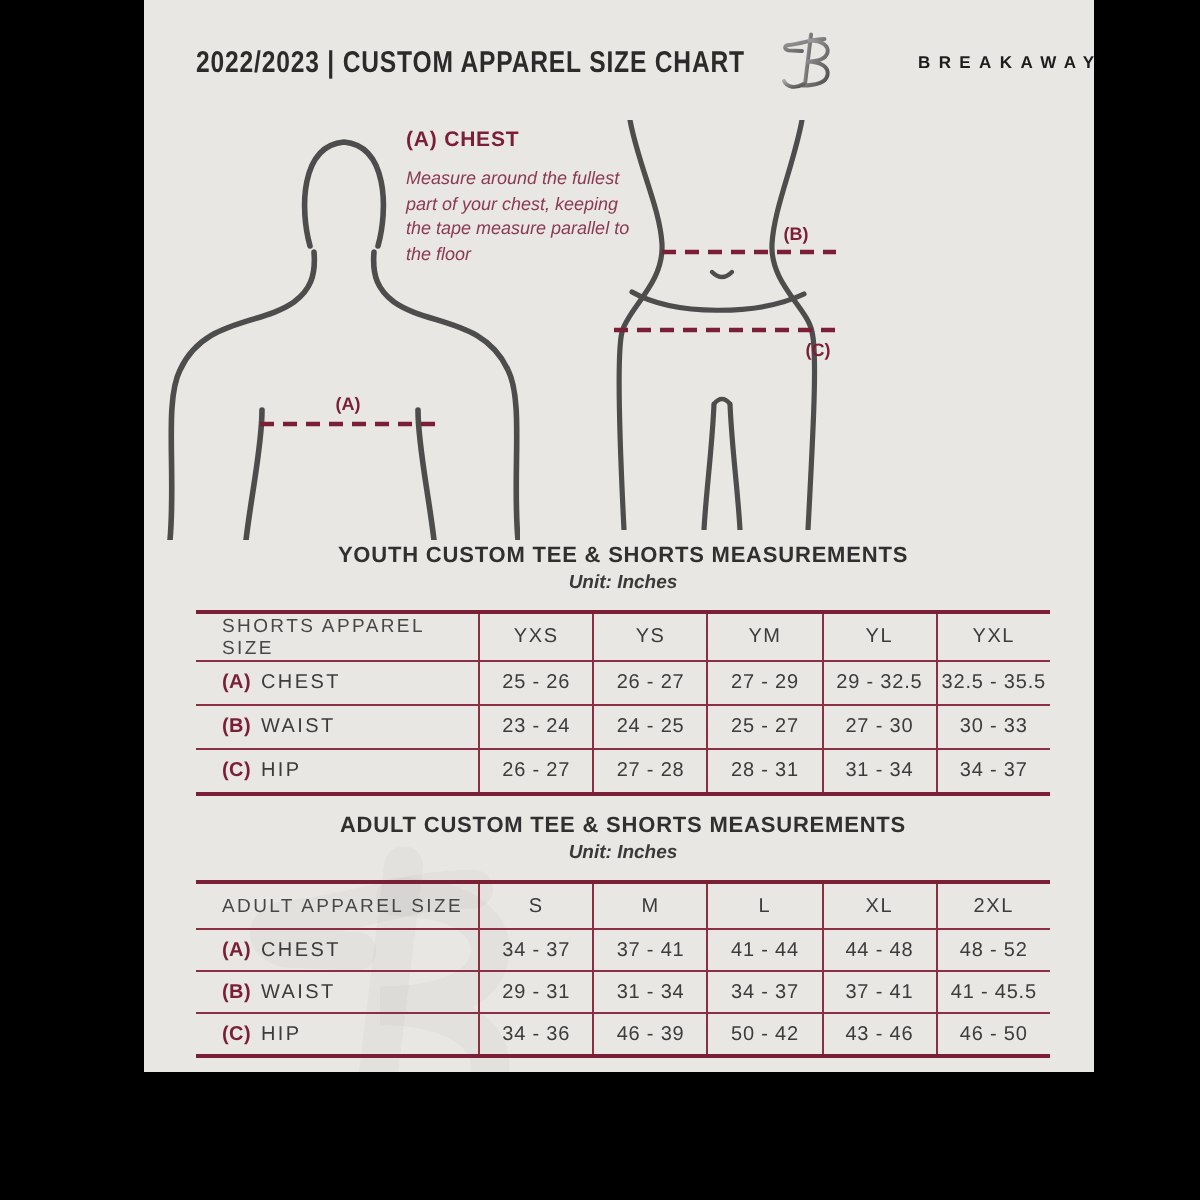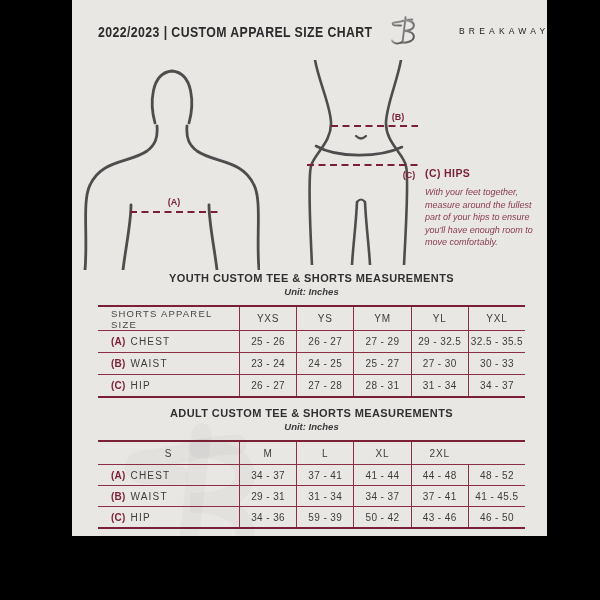--- a/index.html
+++ b/index.html
@@ -14,21 +14,21 @@
     width:600px;height:600px;background:#000;position:relative;overflow:hidden;
     font-family:"Liberation Sans",sans-serif;
   }
   .page{position:absolute;left:72px;top:0;width:475px;height:536px;background:var(--pagebg);overflow:hidden;}
   .abs{position:absolute;}
 
   
   .doc-title{left:26px;top:23px;font-size:15px;font-weight:bold;color:#2b2b2b;
     letter-spacing:.5px;transform:scaleX(.82);transform-origin:left top;white-space:nowrap;}
   .brand-logo{left:318px;top:15px;width:28px;height:30px;}
-  .brand-name{left:351px;top:26px;font-size:8.5px;font-weight:normal;color:#1d1d1d;letter-spacing:4.2px;white-space:nowrap;padding-left:36px;}
+  .brand-name{left:351px;top:26px;font-size:8.5px;font-weight:bold;color:#1d1d1d;letter-spacing:4.2px;white-space:nowrap;padding-left:36px;}
 
   
   .fig-torso{left:8px;top:55px;}
   .fig-lower{left:213px;top:60px;}
 
   
   .sec{width:112px;}
   .sec h3{margin:0 0 7px 0;font-size:10.5px;font-weight:bold;color:var(--accent);letter-spacing:.4px;}
   .sec p{margin:0;font-size:9px;line-height:12.5px;font-style:italic;color:var(--para);}
   .sec-a{left:131px;top:64px;}
@@ -99,23 +99,23 @@
       <path d="M72,142 Q76,137 80,142" stroke-width="2.2"></path>
       <path d="M72,142 C71,165 68,186 67,205"></path>
       <path d="M80,142 C81,165 84,186 85,205"></path>
     </g>
     <path d="M46,66 H133" stroke="#7a1f35" stroke-width="2.2" stroke-dasharray="7 4.5" fill="none"></path>
     <path d="M22,105 H134" stroke="#7a1f35" stroke-width="2.2" stroke-dasharray="7 4.5" fill="none"></path>
     <text x="113" y="60" text-anchor="middle" font-family="Liberation Sans, sans-serif" font-size="9" font-weight="bold" fill="#7a1f35">(B)</text>
     <text x="124" y="118" text-anchor="middle" font-family="Liberation Sans, sans-serif" font-size="9" font-weight="bold" fill="#7a1f35">(C)</text>
   </svg>
 
-  <div class="abs sec sec-c">
-    <h3>(C) HIPS</h3>
-    <p>With your feet together, measure around the fullest part of your hips to ensure you'll have enough room to move comfortably.</p>
+  <div class="abs sec sec-a">
+    <h3>(A) CHEST</h3>
+    <p>Measure around the fullest part of your chest, keeping the tape measure parallel to the floor</p>
   </div>
 
   <svg class="abs watermark" width="140" height="158" viewBox="0 0 36 40">
     <g fill="none" stroke="rgba(70,70,70,0.07)" stroke-width="5" stroke-linecap="round">
       <path d="M29,6 C20,6 15,9 5,10 C2,10.4 2,13 5,13.6 L14,14"></path>
       <path d="M20,3 L16,36"></path>
       <path d="M19,7 C28,7 32,11 31,15 C30,19 25,21 17,21 C27,21 32,25 31,30 C30,35 23,37 14,37"></path>
       <path d="M15,36 C10,39 4,38.5 2,34"></path>
     </g>
   </svg>
@@ -163,20 +163,21 @@
       <div class="tc">28 - 31</div>
       <div class="tc">31 - 34</div>
       <div class="tc">34 - 37</div>
     </div>
   </div>
 
   <div class="abs tbl-title" style="top:407px">ADULT CUSTOM TEE &amp; SHORTS MEASUREMENTS</div>
   <div class="abs tbl-unit" style="top:421px">Unit: Inches</div>
   <div class="abs tbl ad" style="top:440px">
     <div class="tr th">
+      <div class="tc first">ADULT APPAREL SIZE</div>
       <div class="tc">S</div>
       <div class="tc">M</div>
       <div class="tc">L</div>
       <div class="tc">XL</div>
       <div class="tc">2XL</div>
     </div>
     <div class="tr">
       <div class="tc first">
           <span class="pfx">(A)</span>
           <span class="rowlbl">CHEST</span>
@@ -197,21 +198,21 @@
       <div class="tc">34 - 37</div>
       <div class="tc">37 - 41</div>
       <div class="tc">41 - 45.5</div>
     </div>
     <div class="tr">
       <div class="tc first">
           <span class="pfx">(C)</span>
           <span class="rowlbl">HIP</span>
         </div>
       <div class="tc">34 - 36</div>
-      <div class="tc">59 - 39</div>
+      <div class="tc">46 - 39</div>
       <div class="tc">50 - 42</div>
       <div class="tc">43 - 46</div>
       <div class="tc">46 - 50</div>
     </div>
   </div>
 
   <div class="abs footer-bar"></div>
 </div>
 
 </body></html>

